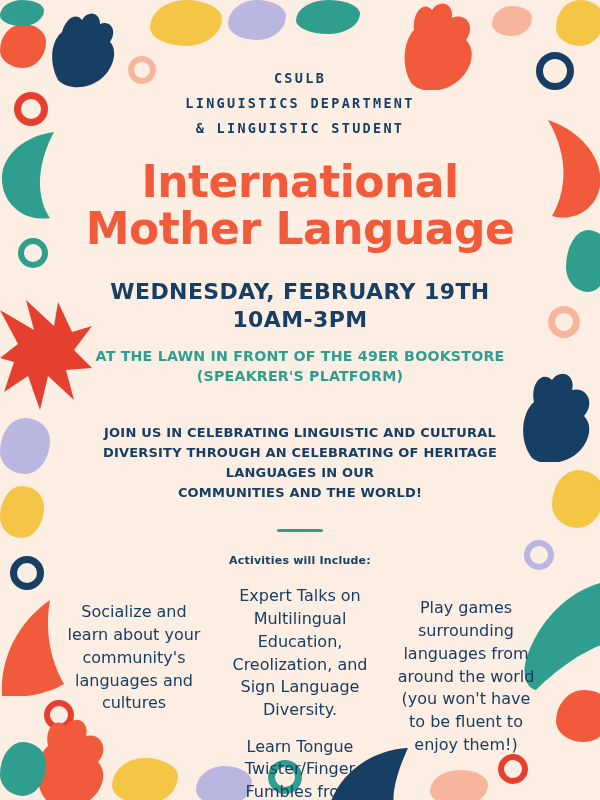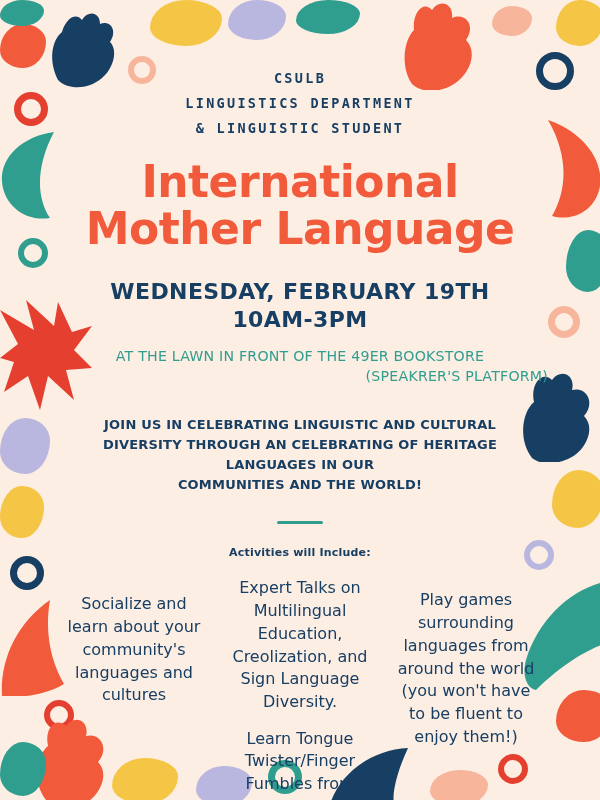--- a/index.html
+++ b/index.html
@@ -58,30 +58,30 @@
     font-size: 22px;
     letter-spacing: 0.4px;
     color: #173e63;
     line-height: 1.28;
   }
   #date-block .time { display: block; }
 
   #location {
     margin-top: 13px;
     font-family: "DejaVu Sans", sans-serif;
-    font-weight: normal;
+    font-weight: bold;
     font-size: 14.2px;
     letter-spacing: 0.2px;
     color: #2f9e8f;
     line-height: 1.35;
   }
-  #location .sub { display: block; text-align: right; }
+  #location .sub { display: block; }
 
   #blurb {
-    margin-top: 29px;
+    margin-top: 37px;
     font-family: "DejaVu Sans", sans-serif;
     font-weight: bold;
     font-size: 13px;
     letter-spacing: 0.2px;
     color: #173e63;
     line-height: 1.55;
   }
   #blurb .l { display: block; }
 
   #divider {

